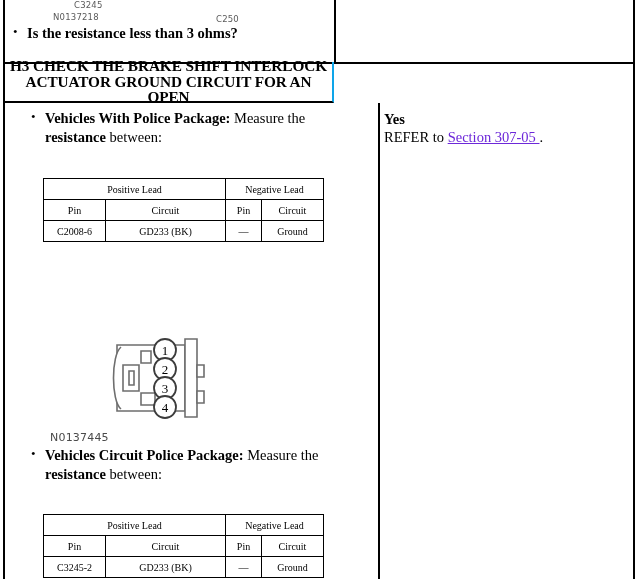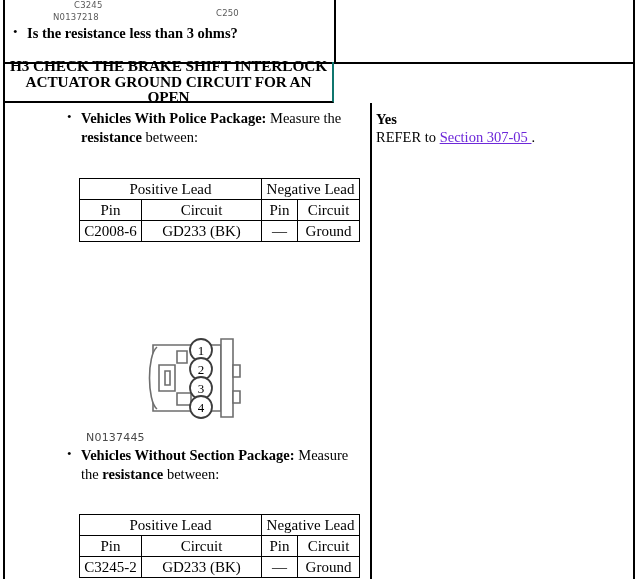--- a/index.html
+++ b/index.html
@@ -64,21 +64,21 @@
   }
   .conn-label {
     position: absolute;
     font-family: "DejaVu Sans", "Liberation Sans", sans-serif;
     font-size: 8.5px;
     color: #5a5a5a;
     letter-spacing: .2px;
     white-space: nowrap;
   }
   #label-c3245 { left: 69px; top: 0px; }
-  #label-c250  { left: 211px; top: 8px; }
+  #label-c250  { left: 211px; top: 14px; }
   #label-n0137218 { left: 48px; top: 12px; }
 
   
   ul.bullets {
     list-style: none;
     margin: 0;
     padding: 0;
   }
   ul.bullets > li {
     position: relative;
@@ -98,21 +98,21 @@
   
   #h3-header-row {
     top: 62px;
     height: 41px;
   }
   #h3-header-cell {
     width: 329px;
     height: 41px;
     box-sizing: border-box;
     border-bottom: 2px solid #000;
-    border-right: 2px solid #0f766e;
+    border-right: 2px solid #0ea5e9;
     display: flex;
     align-items: center;
     justify-content: flex-end;
     padding: 0 4px;
   }
   #h3-header-text {
     font-weight: bold;
     font-size: 15.3px;
     line-height: 1.04;
     text-align: center;
@@ -127,46 +127,46 @@
   
   #h3-body-row {
     top: 103px;
     bottom: 0;
   }
   #h3-body-left {
     width: 329px;
     flex: 0 0 329px;
     box-sizing: border-box;
     padding: 6px 4px 0 0;
-    margin-left: 36px;
   }
   #h3-body-right {
     flex: 1 1 auto;
     box-sizing: border-box;
     border-left: 2px solid #000;
     padding: 8px 0 0 4px;
     font-size: 14.5px;
     line-height: 1.235;
+    margin-left: 44px;
   }
   #h3-body-row { display: flex; position: absolute; left: 0; right: 0; }
 
   .answer-block { margin-bottom: 0; }
   .answer-key { font-weight: bold; }
   .spacer-line { height: 17px; }
 
   a.xref {
     color: #6d28d9;
     text-decoration: underline;
   }
 
   
   table.lead-table {
     border-collapse: collapse;
     margin: 0;
-    font-size: 15px;
+    font-size: 10px;
     table-layout: fixed;
   }
   table.lead-table td,
   table.lead-table th {
     border: 1px solid #000;
     text-align: center;
     font-weight: normal;
     padding: 1px 3px;
     height: 21px;
     box-sizing: border-box;
@@ -294,21 +294,21 @@
               <text x="60" y="63.5">3</text>
               <text x="60" y="82.5">4</text>
             </g>
           </svg>
         </div>
 
         <div id="caption-n0137445">N0137445</div>
 
         <ul class="bullets" id="bullet-non-police">
           <li>
-            <span class="b">Vehicles Without Section Package:</span><span> Measure the </span><span class="b">resistance</span><span> between:</span>
+            <span class="b">Vehicles Circuit Police Package:</span><span> Measure the </span><span class="b">resistance</span><span> between:</span>
           </li>
         </ul>
 
         <table class="lead-table" id="table-non-police">
           <tbody>
             <tr>
               <td colspan="2">Positive Lead</td>
               <td colspan="2">Negative Lead</td>
             </tr>
             <tr>

